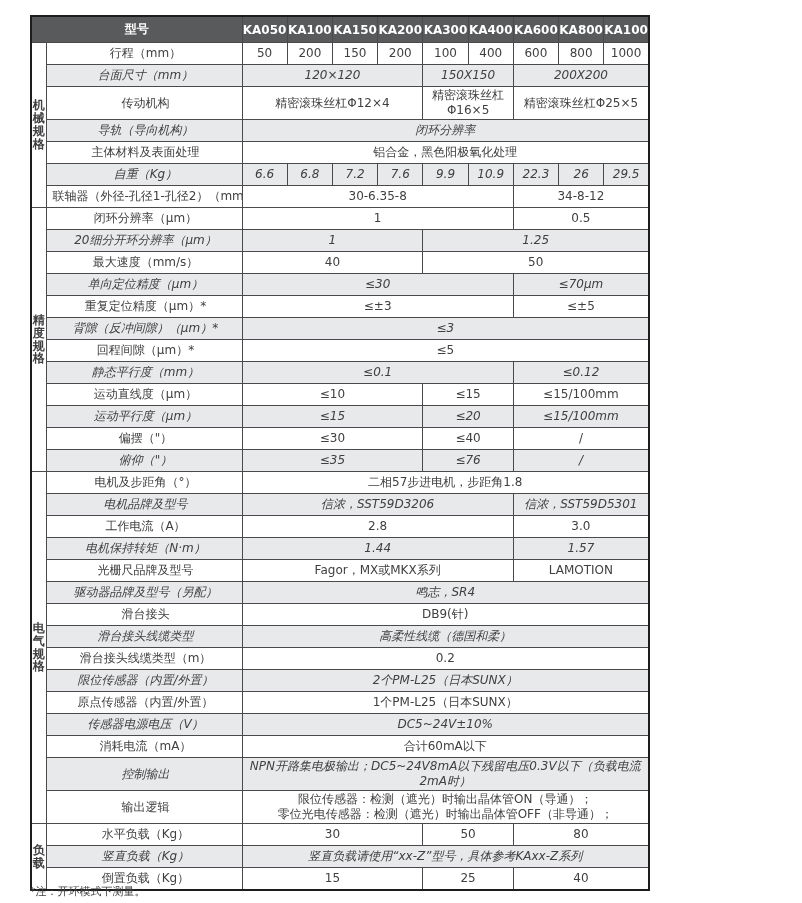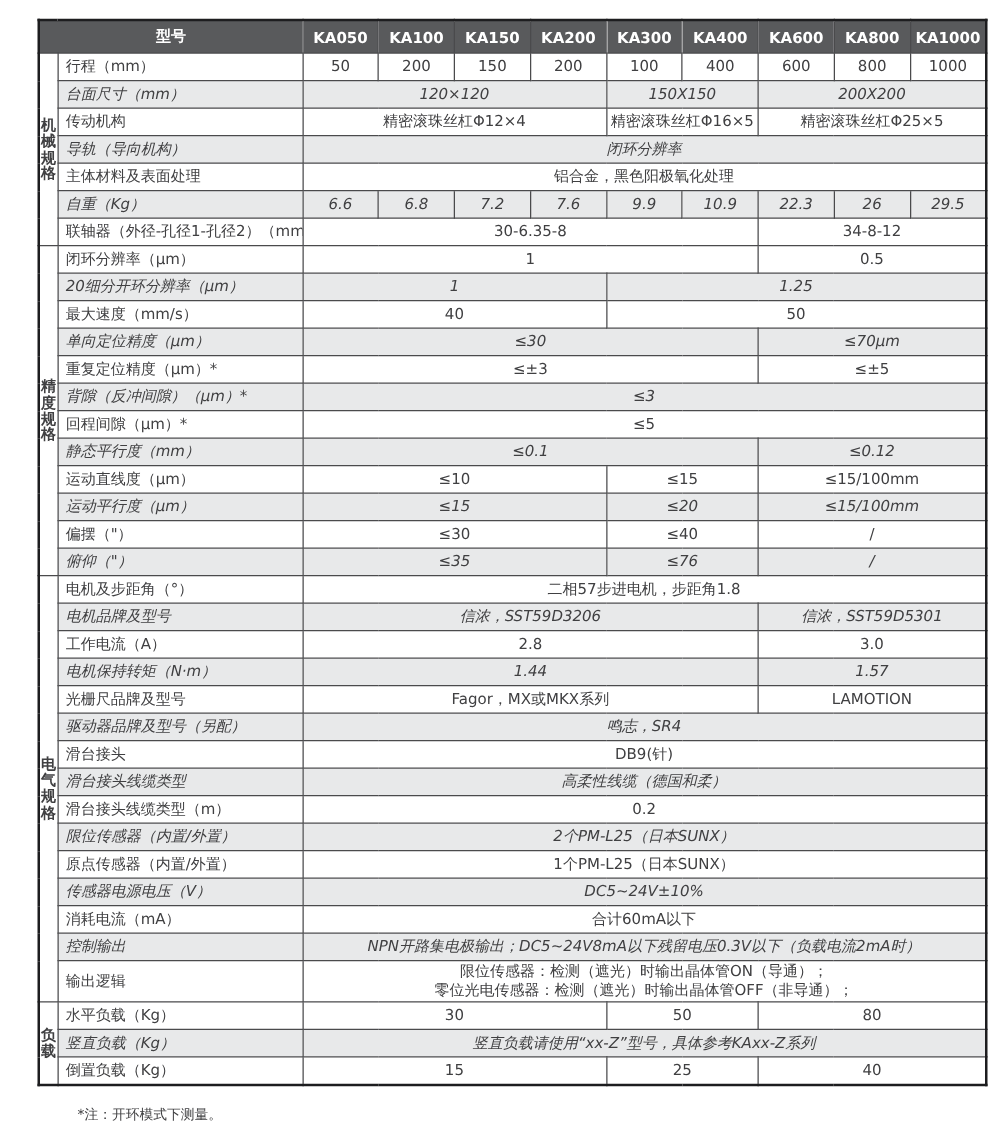--- a/index.html
+++ b/index.html
@@ -3,44 +3,43 @@
 <meta charset="utf-8">
 <style>
   html,body{margin:0;padding:0;}
   body{
     width:802px;height:903px;background:#ffffff;position:relative;
     font-family:"DejaVu Sans","Liberation Sans",sans-serif;
     color:var(--text,#404042);
   }
   .table-wrap{position:absolute;left:30px;top:15px;width:760px;}
   table{
-    border-collapse:collapse;table-layout:fixed;width:760px;
+    border-collapse:collapse;table-layout:fixed;width:620px;
     border:2px solid var(--outer-border,#1d1d1f);
   }
   th,td{
     border:1px solid var(--border,#4a4a4c);
     font-size:12px;overflow:hidden;
   }
   thead th{
     background:var(--header-bg,#595a5c);color:var(--header-text,#fff);
     font-weight:bold;height:23px;text-align:center;padding:1px 0;
   }
   td{height:19px;padding:1px 3px;line-height:1.25;}
   td.category{
     width:15px;padding:0;text-align:center;font-weight:bold;
     white-space:pre-line;line-height:1.08;vertical-align:middle;
     background:#fff;
   }
-  td.label{text-align:left;padding-left:6px;white-space:nowrap;}
+  td.label{text-align:center;padding-left:6px;white-space:nowrap;}
   td.value{text-align:center;white-space:pre-line;}
   tr.alt td.label,tr.alt td.value{background:var(--alt-row,#e8e9ea);font-style:italic;}
   .footnote{
     position:absolute;left:30px;top:884px;font-size:11px;
     color:var(--text,#404042);
-    margin-left:32px;
   }
 </style>
 </head>
 <body>
 
 <div class="table-wrap">
   <table>
       <colgroup>
         <col style="width: 15px;">
         <col style="width: 196px;">

